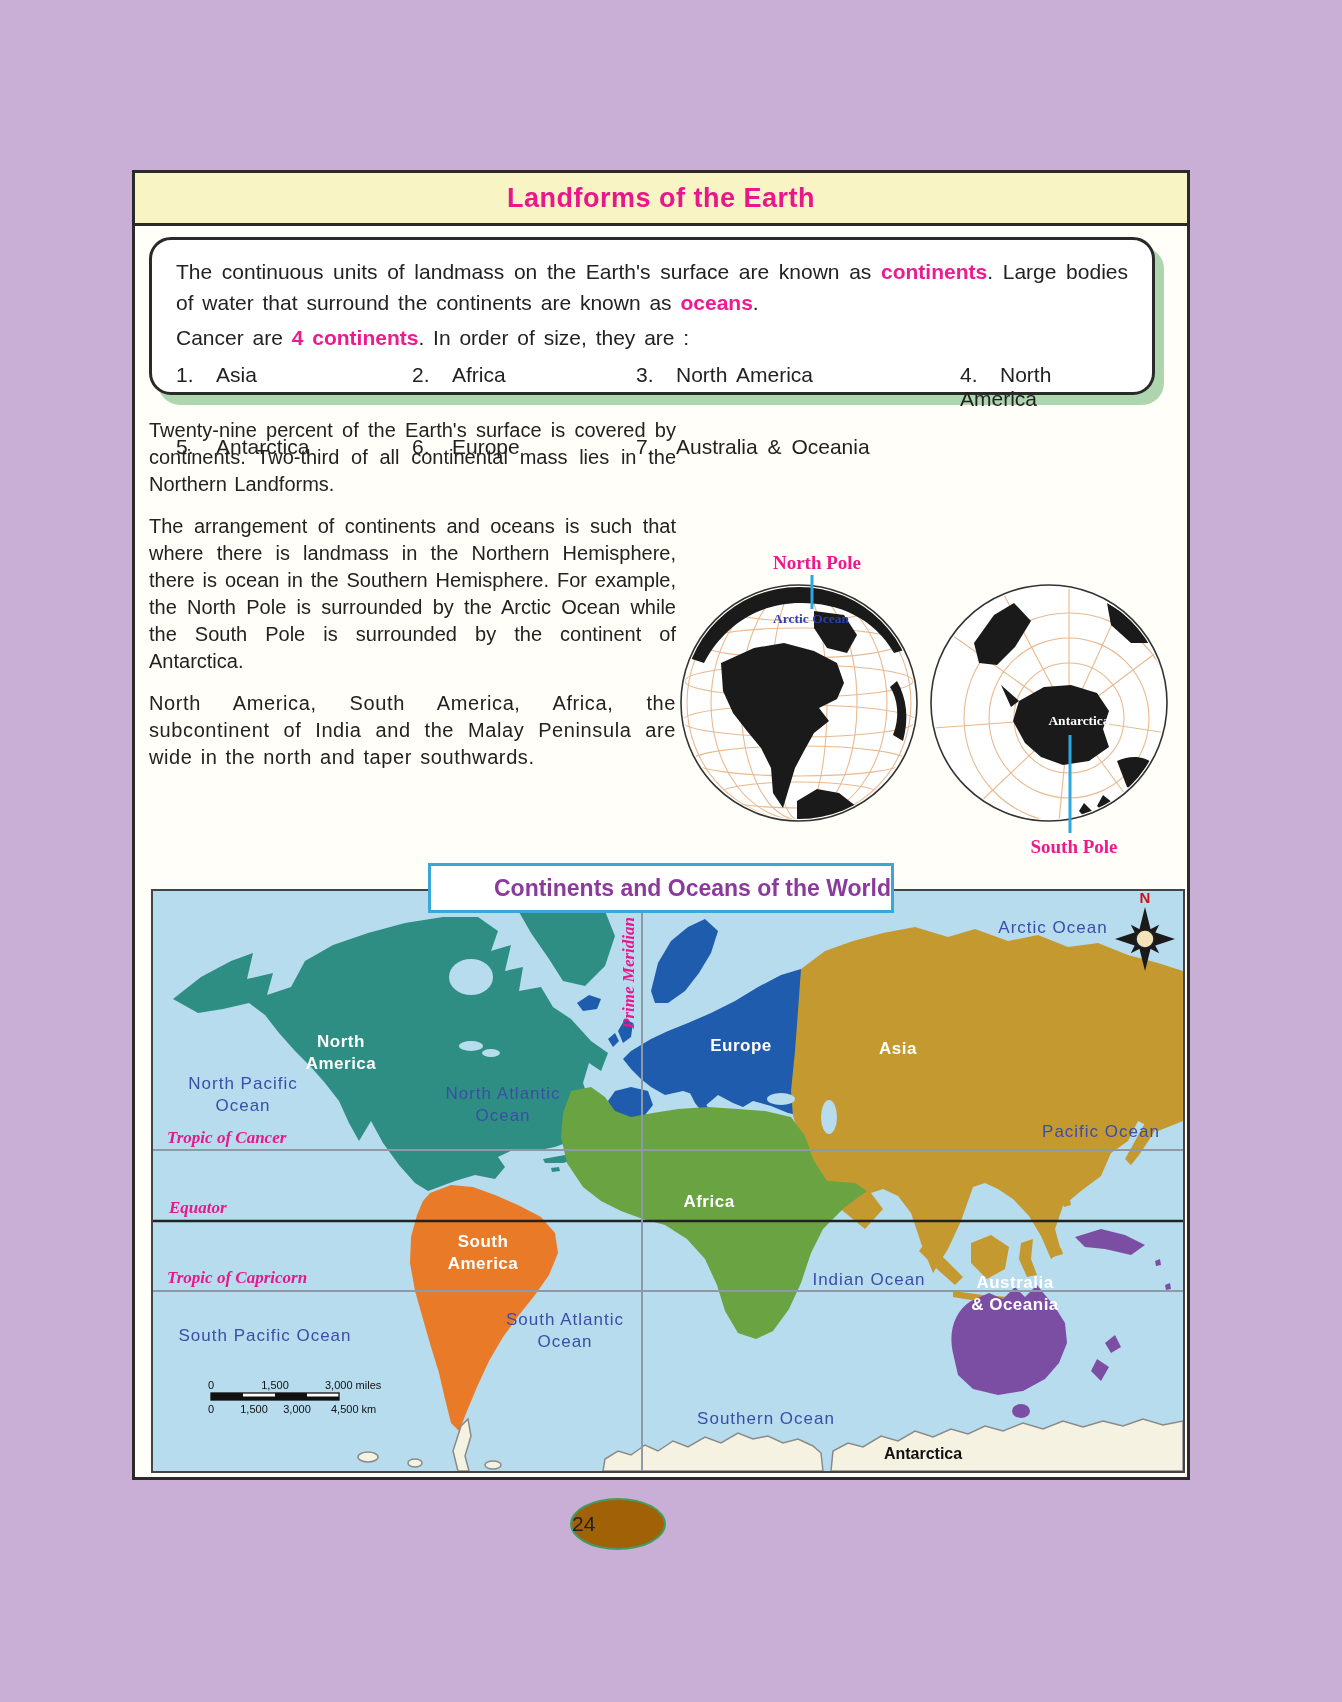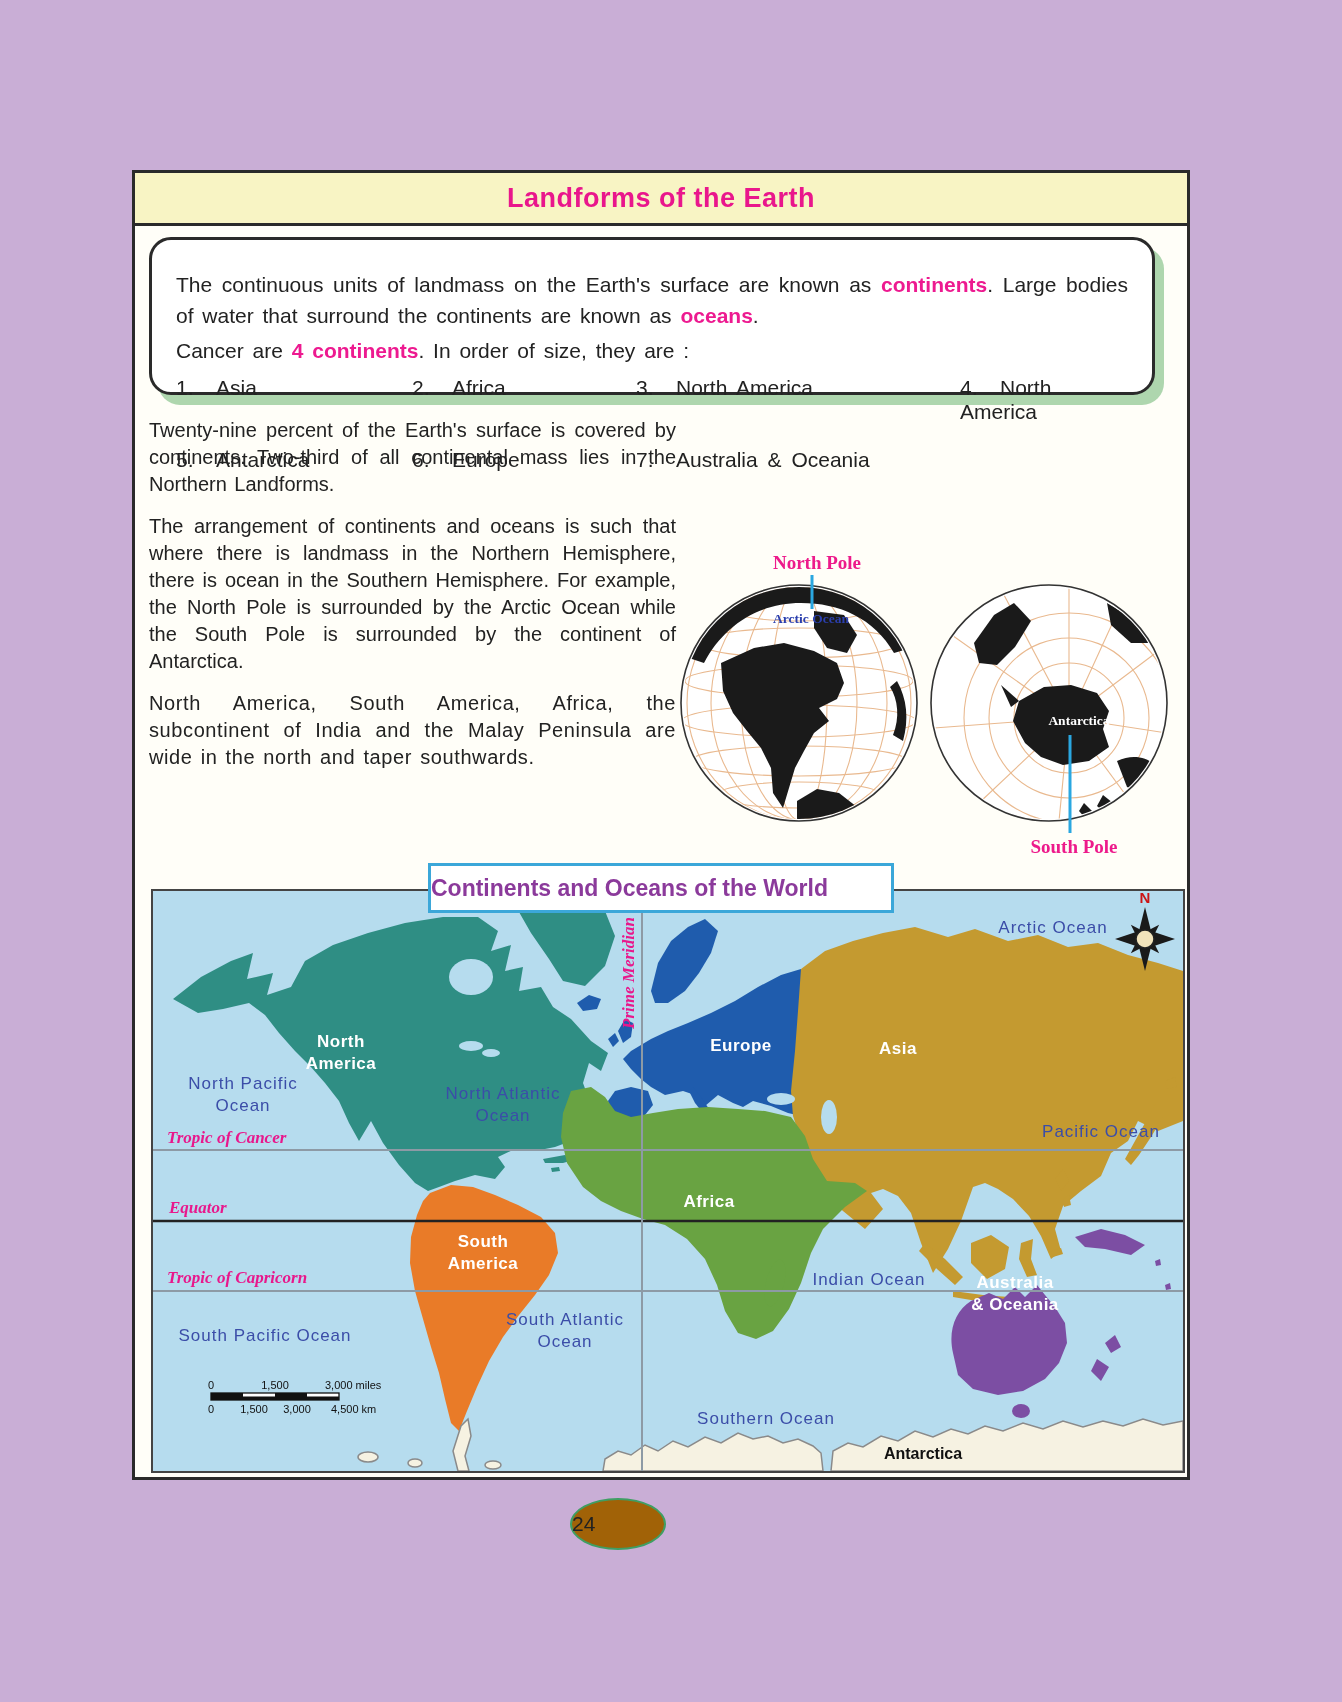--- a/index.html
+++ b/index.html
@@ -18,38 +18,38 @@
     background:#f8f4c4;border-bottom:3px solid #2a2a2a;
     display:flex;align-items:center;justify-content:center;
   }
   .title-bar h1{
     margin:16px;font-size:27px;font-weight:bold;color:#e9168c;letter-spacing:.5px;
   }
   .intro-box{
     position:absolute;left:14px;top:64px;width:1006px;height:158px;
     background:#ffffff;border:3px solid #2a2a2a;border-radius:22px;
     box-shadow:9px 10px 0 #aed6ae;
-    padding:25px 24px;box-sizing:border-box;
+    padding:12px 24px;box-sizing:border-box;
     font-size:21px;color:#222;
   }
   .intro-box p{margin:4px 0 0 0;line-height:31px;text-align:justify;word-spacing:3px;}
   .kw{color:#ed1a90;font-weight:bold;}
   .cont-list{display:grid;grid-template-columns:212px 200px 300px auto;margin-top:10px;row-gap:12px;
     font-size:21px;word-spacing:4px;gap:24px;}
   .li-num{display:inline-block;width:40px;}
   .paragraphs{
     position:absolute;left:14px;top:244px;width:527px;
     font-size:20px;line-height:27px;color:#222;text-align:justify;word-spacing:2px;
   }
   .paragraphs p{margin:0 0 15px 0;}
   .globes{position:absolute;left:524px;top:330px;width:528px;height:360px;}
   .map-title{
     position:absolute;left:293px;top:690px;width:460px;height:44px;
     background:#fff;border:3px solid #3ba7d9;z-index:5;
-    display:flex;align-items:center;justify-content:flex-start;
+    display:flex;align-items:center;justify-content:flex-end;
   }
   .map-title span{font-size:23px;font-weight:bold;color:#8b3a9b;}
   .map-wrap{position:absolute;left:16px;top:716px;width:1030px;height:580px;border:2px solid #444;box-sizing:content-box;}
   .page-num{
     position:absolute;left:570px;top:1498px;width:92px;height:48px;
     background:#a16207;border:2px solid #3f9e63;border-radius:50%;
     display:flex;align-items:center;
     font-size:21px;color:#222;
   }
   

